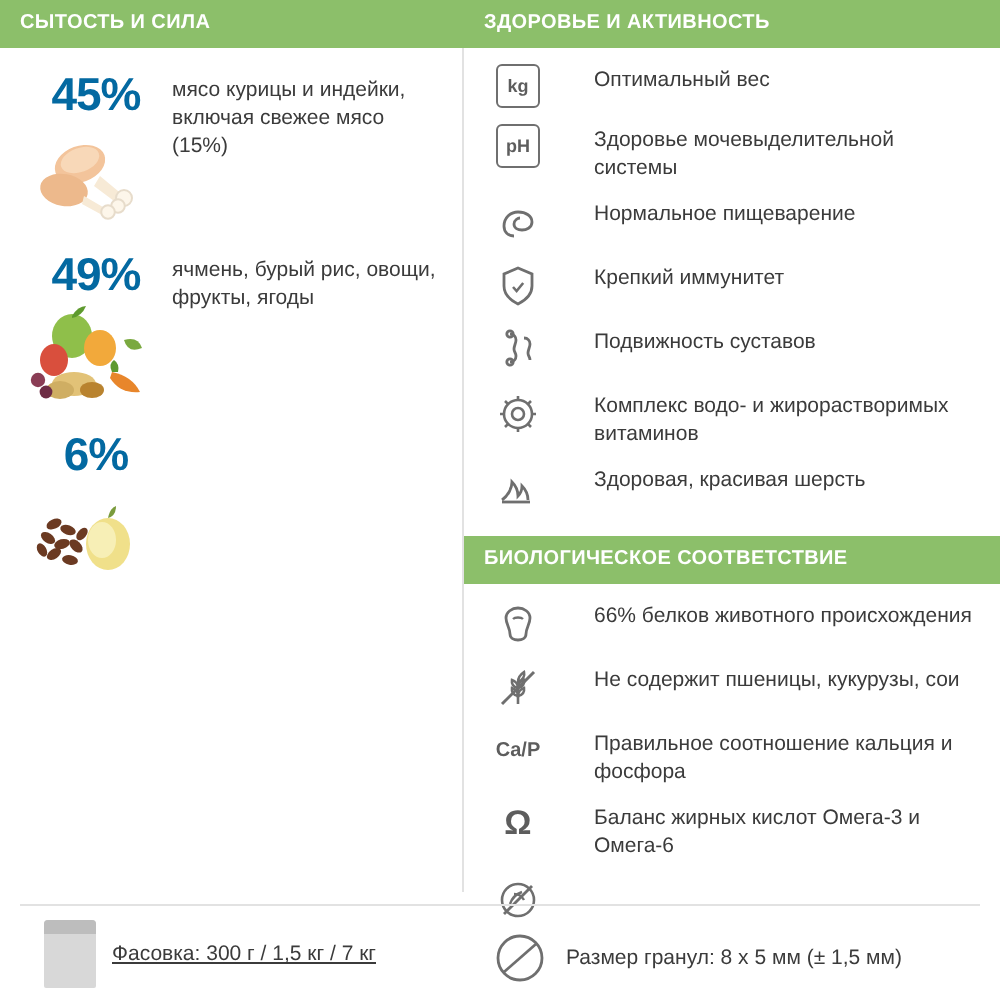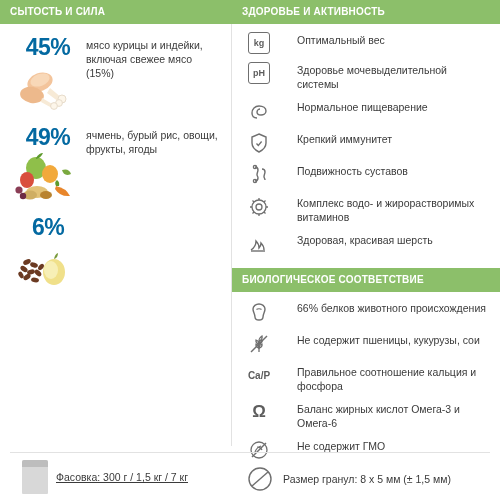--- a/index.html
+++ b/index.html
@@ -359,21 +359,20 @@
 
     <div class="feat-row">
       <div class="feat-icon">
         <svg class="icon-svg" viewBox="0 0 24 24" fill="none" stroke="#6f6f6f" stroke-width="1.3">
           <circle cx="12" cy="12" r="8"></circle>
           <path d="M8 14c1-3 3-5 6-6" stroke-width="1.2"></path>
           <path d="M10 9c2 0 4 1 5 3" stroke-width="1.2"></path>
           <path d="M5 19L19 5" stroke-width="1.4"></path>
         </svg>
       </div>
-      <div class="feat-text">Не содержит ГМО</div>
     </div>
 
   </div>
 
   <div class="footer">
     <div class="footer-line"></div>
 
     <div class="footer-item" style="left:22px; top:8px;text-decoration:underline;">
       <div class="bag"></div>
       <div class="lbl">Фасовка: 300 г / 1,5 кг / 7 кг</div>

